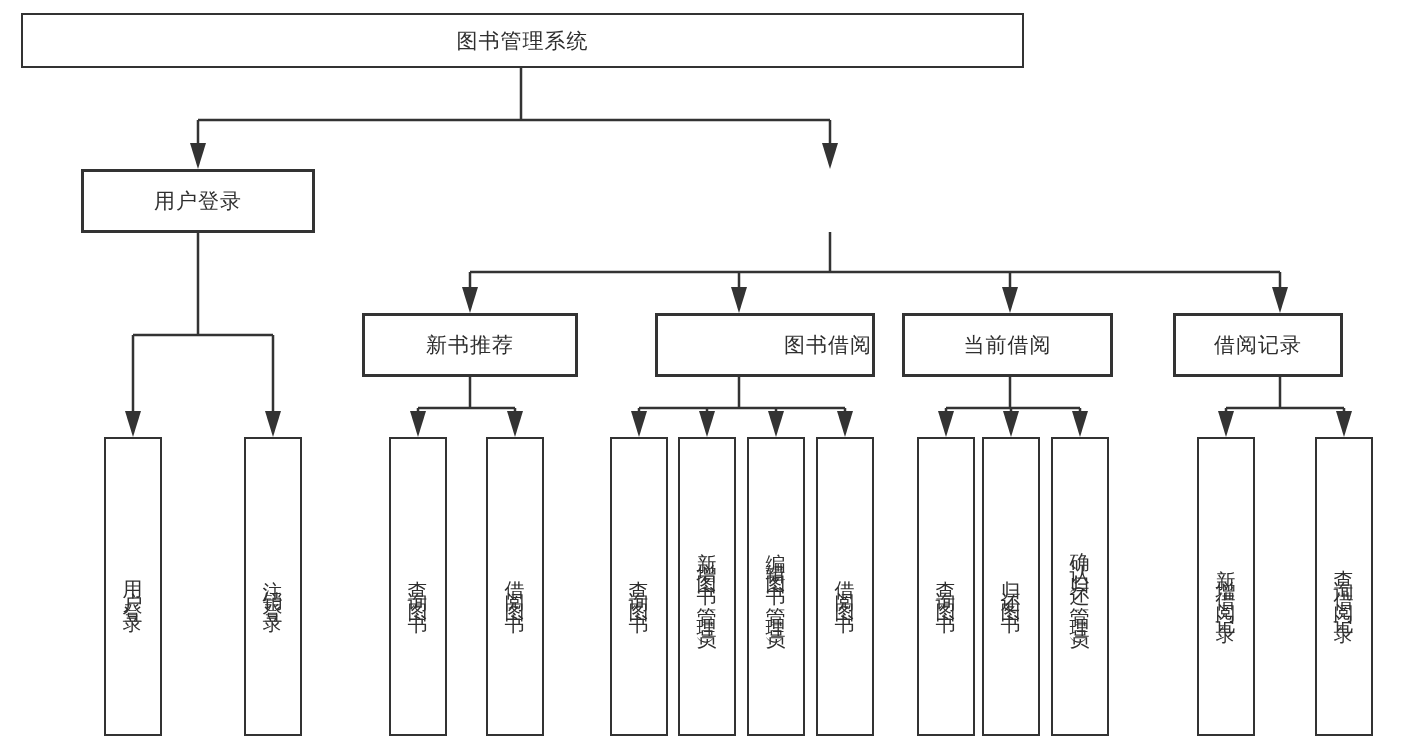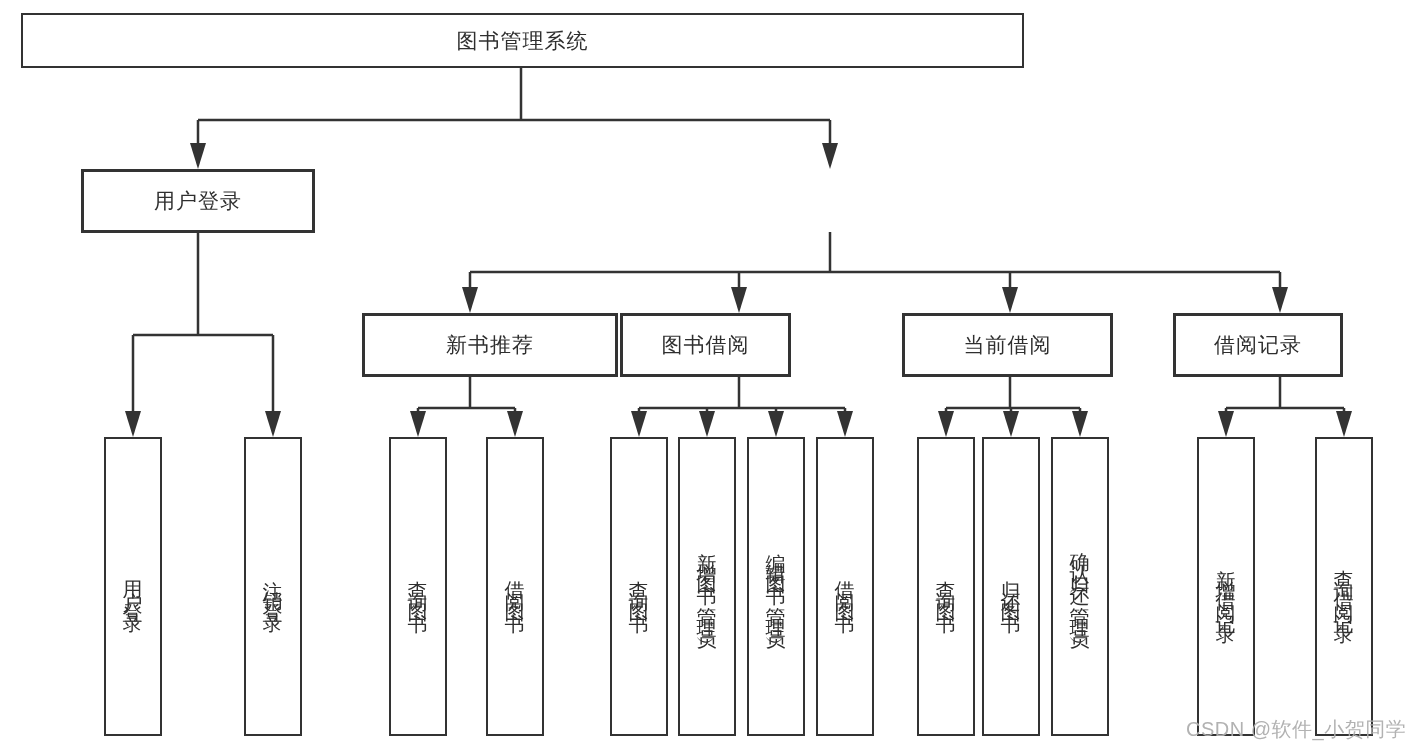--- a/index.html
+++ b/index.html
@@ -34,22 +34,22 @@
   }
   .box .h-label {
     font-size: 21px;
     letter-spacing: 1px;
     white-space: nowrap;
   }
   .root-box    { left: 21px;  top: 13px;  width: 1003px; height: 55px; border-width: 2.5px; }
   .l2-login    { left: 81px;  top: 169px; width: 234px;  height: 64px; }
   .l2-mgmt     { left: 712px; top: 169px; width: 235px;  height: 63px; }
   .l3-box      { top: 313px; height: 64px; }
-  .l3-recommend{ left: 362px;  width: 256px; }
-  .l3-borrow   { left: 620px;  width: 171px; }
+  .l3-recommend{ left: 362px;  width: 216px; }
+  .l3-borrow   { left: 655px;  width: 220px; justify-content: flex-end; }
   .l3-current  { left: 902px;  width: 211px; }
   .l3-records  { left: 1173px; width: 170px; }
   .leaf {
     top: 437px;
     width: 58px;
     height: 299px;
     border-width: 2.5px;
     overflow: hidden;
   }
   .leaf .v-label {
@@ -177,15 +177,14 @@
   <div class="box leaf leaf-10">
     <span class="v-label">确认归还（管理员）</span>
   </div>
   <div class="box leaf leaf-11">
     <span class="v-label">新增借阅记录</span>
   </div>
   <div class="box leaf leaf-12">
     <span class="v-label">查询借阅记录</span>
   </div>
 
-  <div class="watermark">CSDN @软件_小贺同学</div>
 
 </div>
 
 </body></html>

